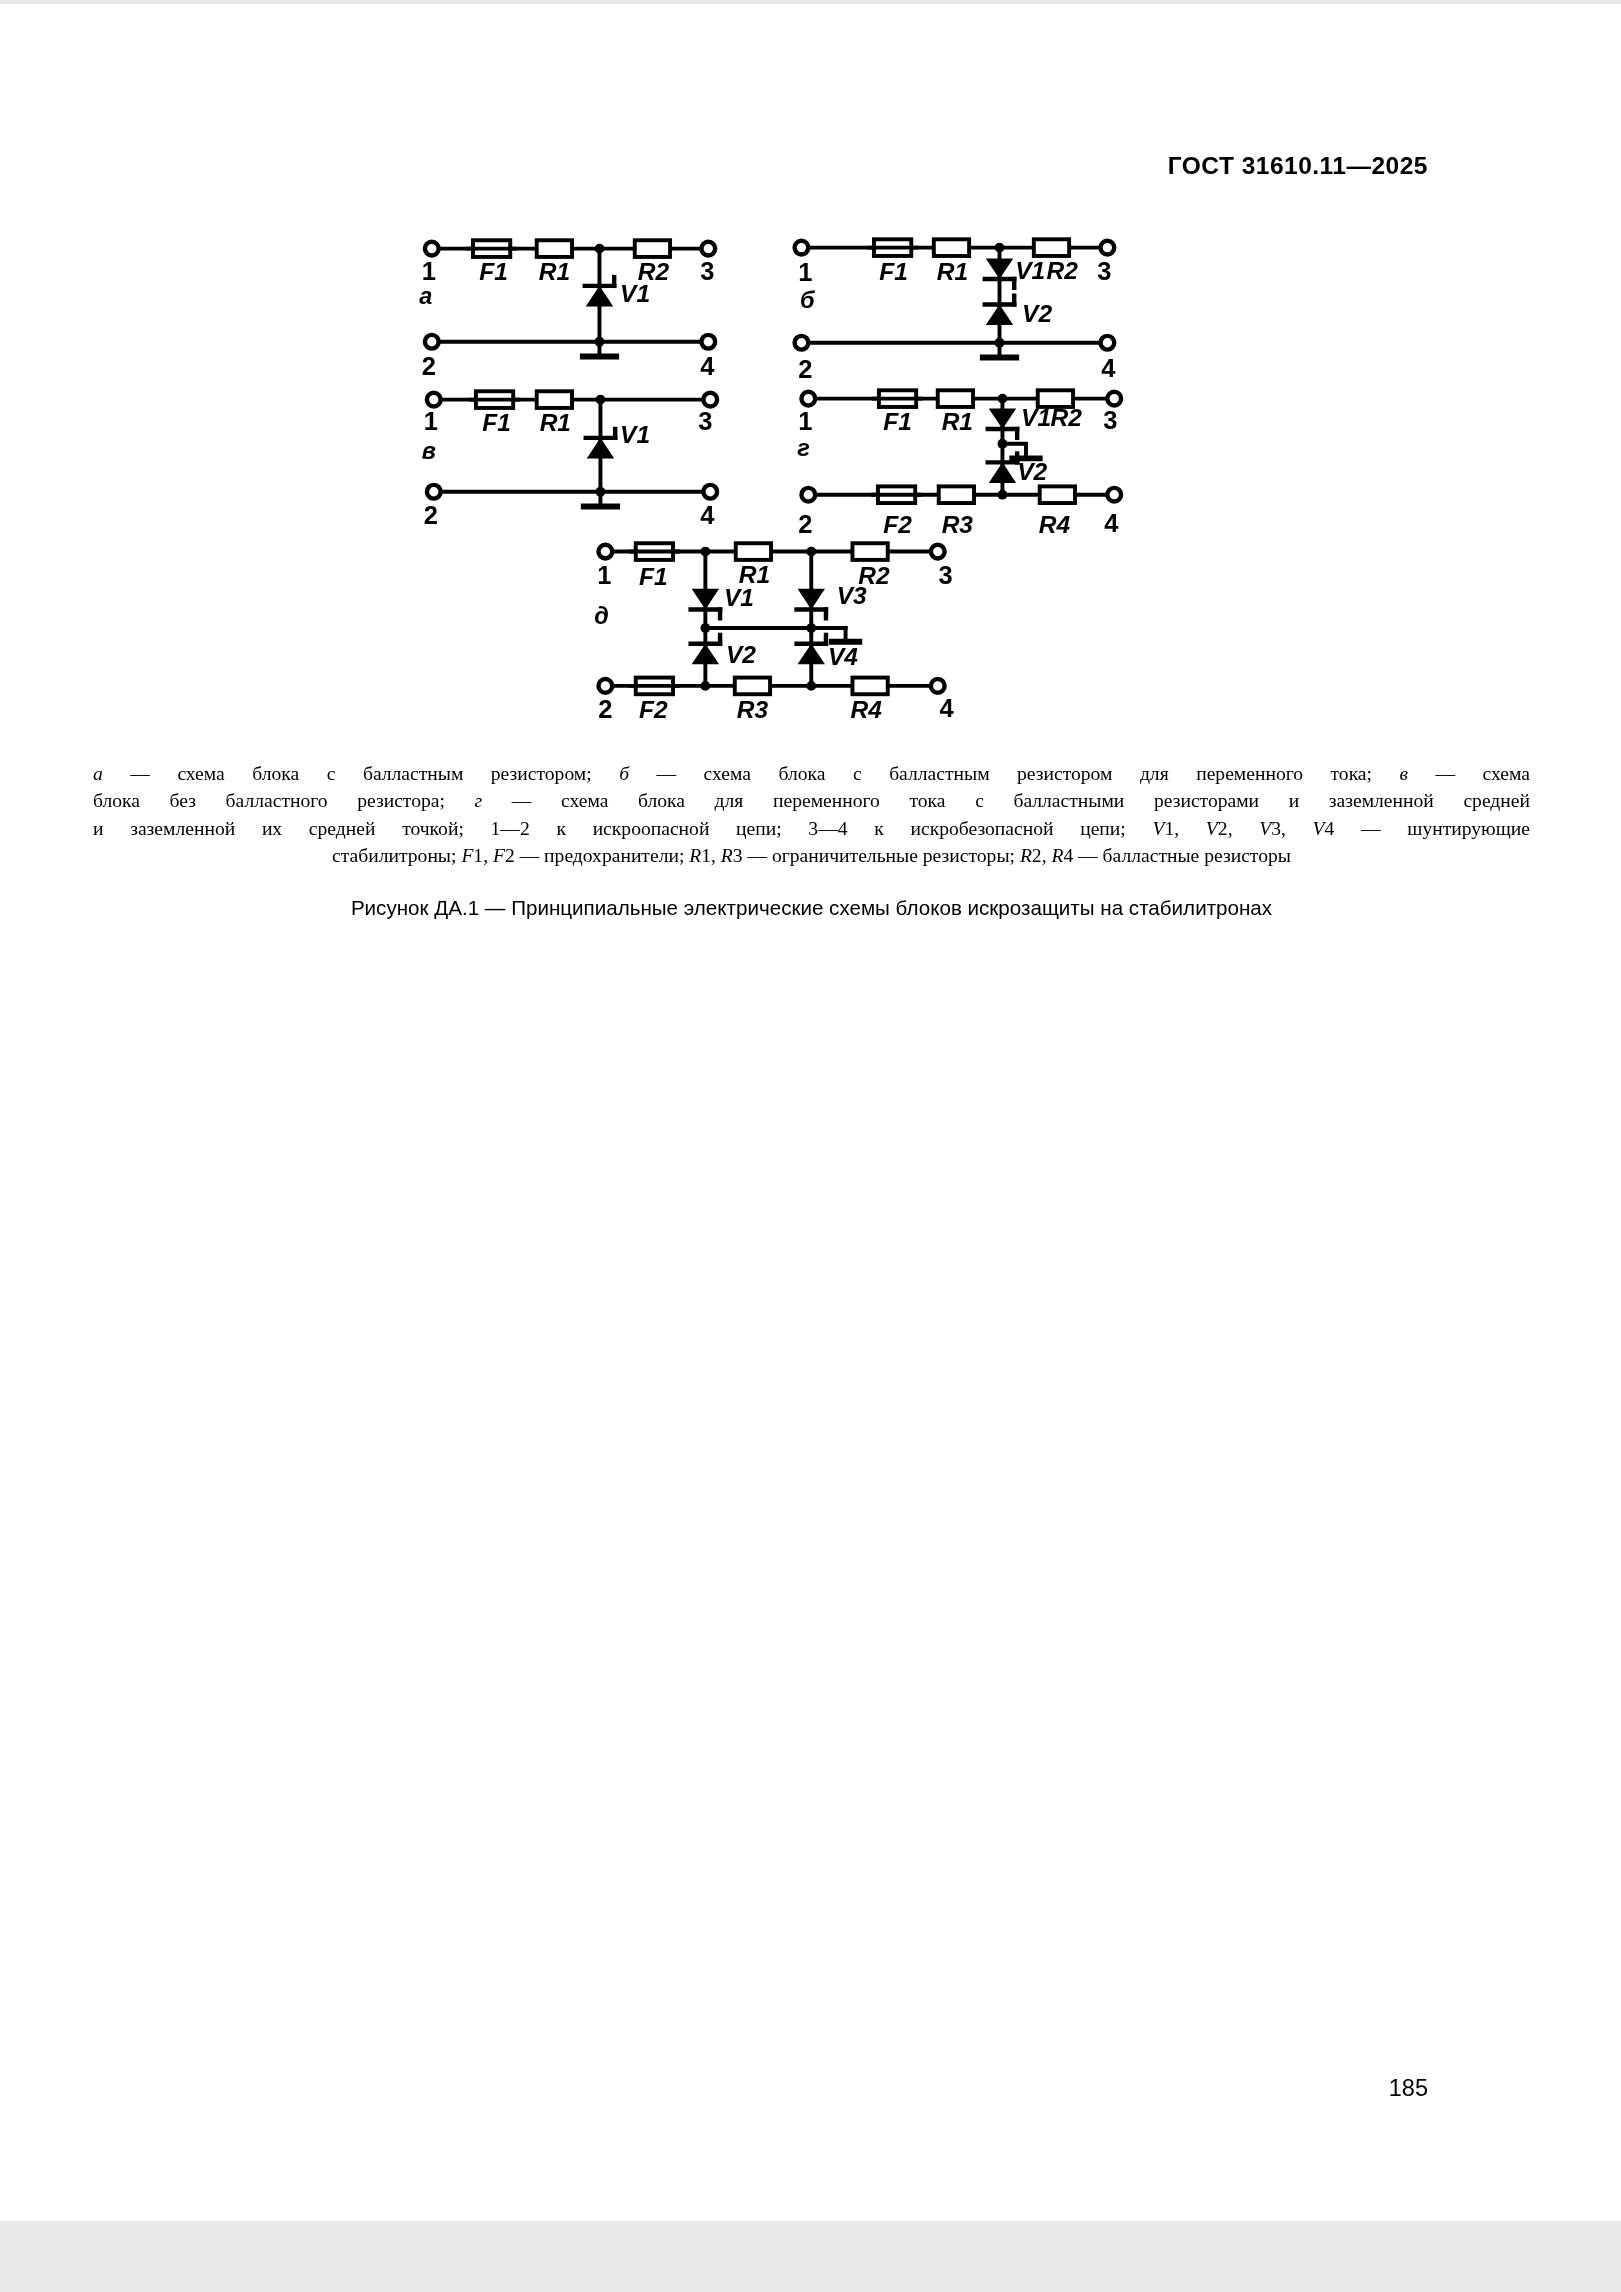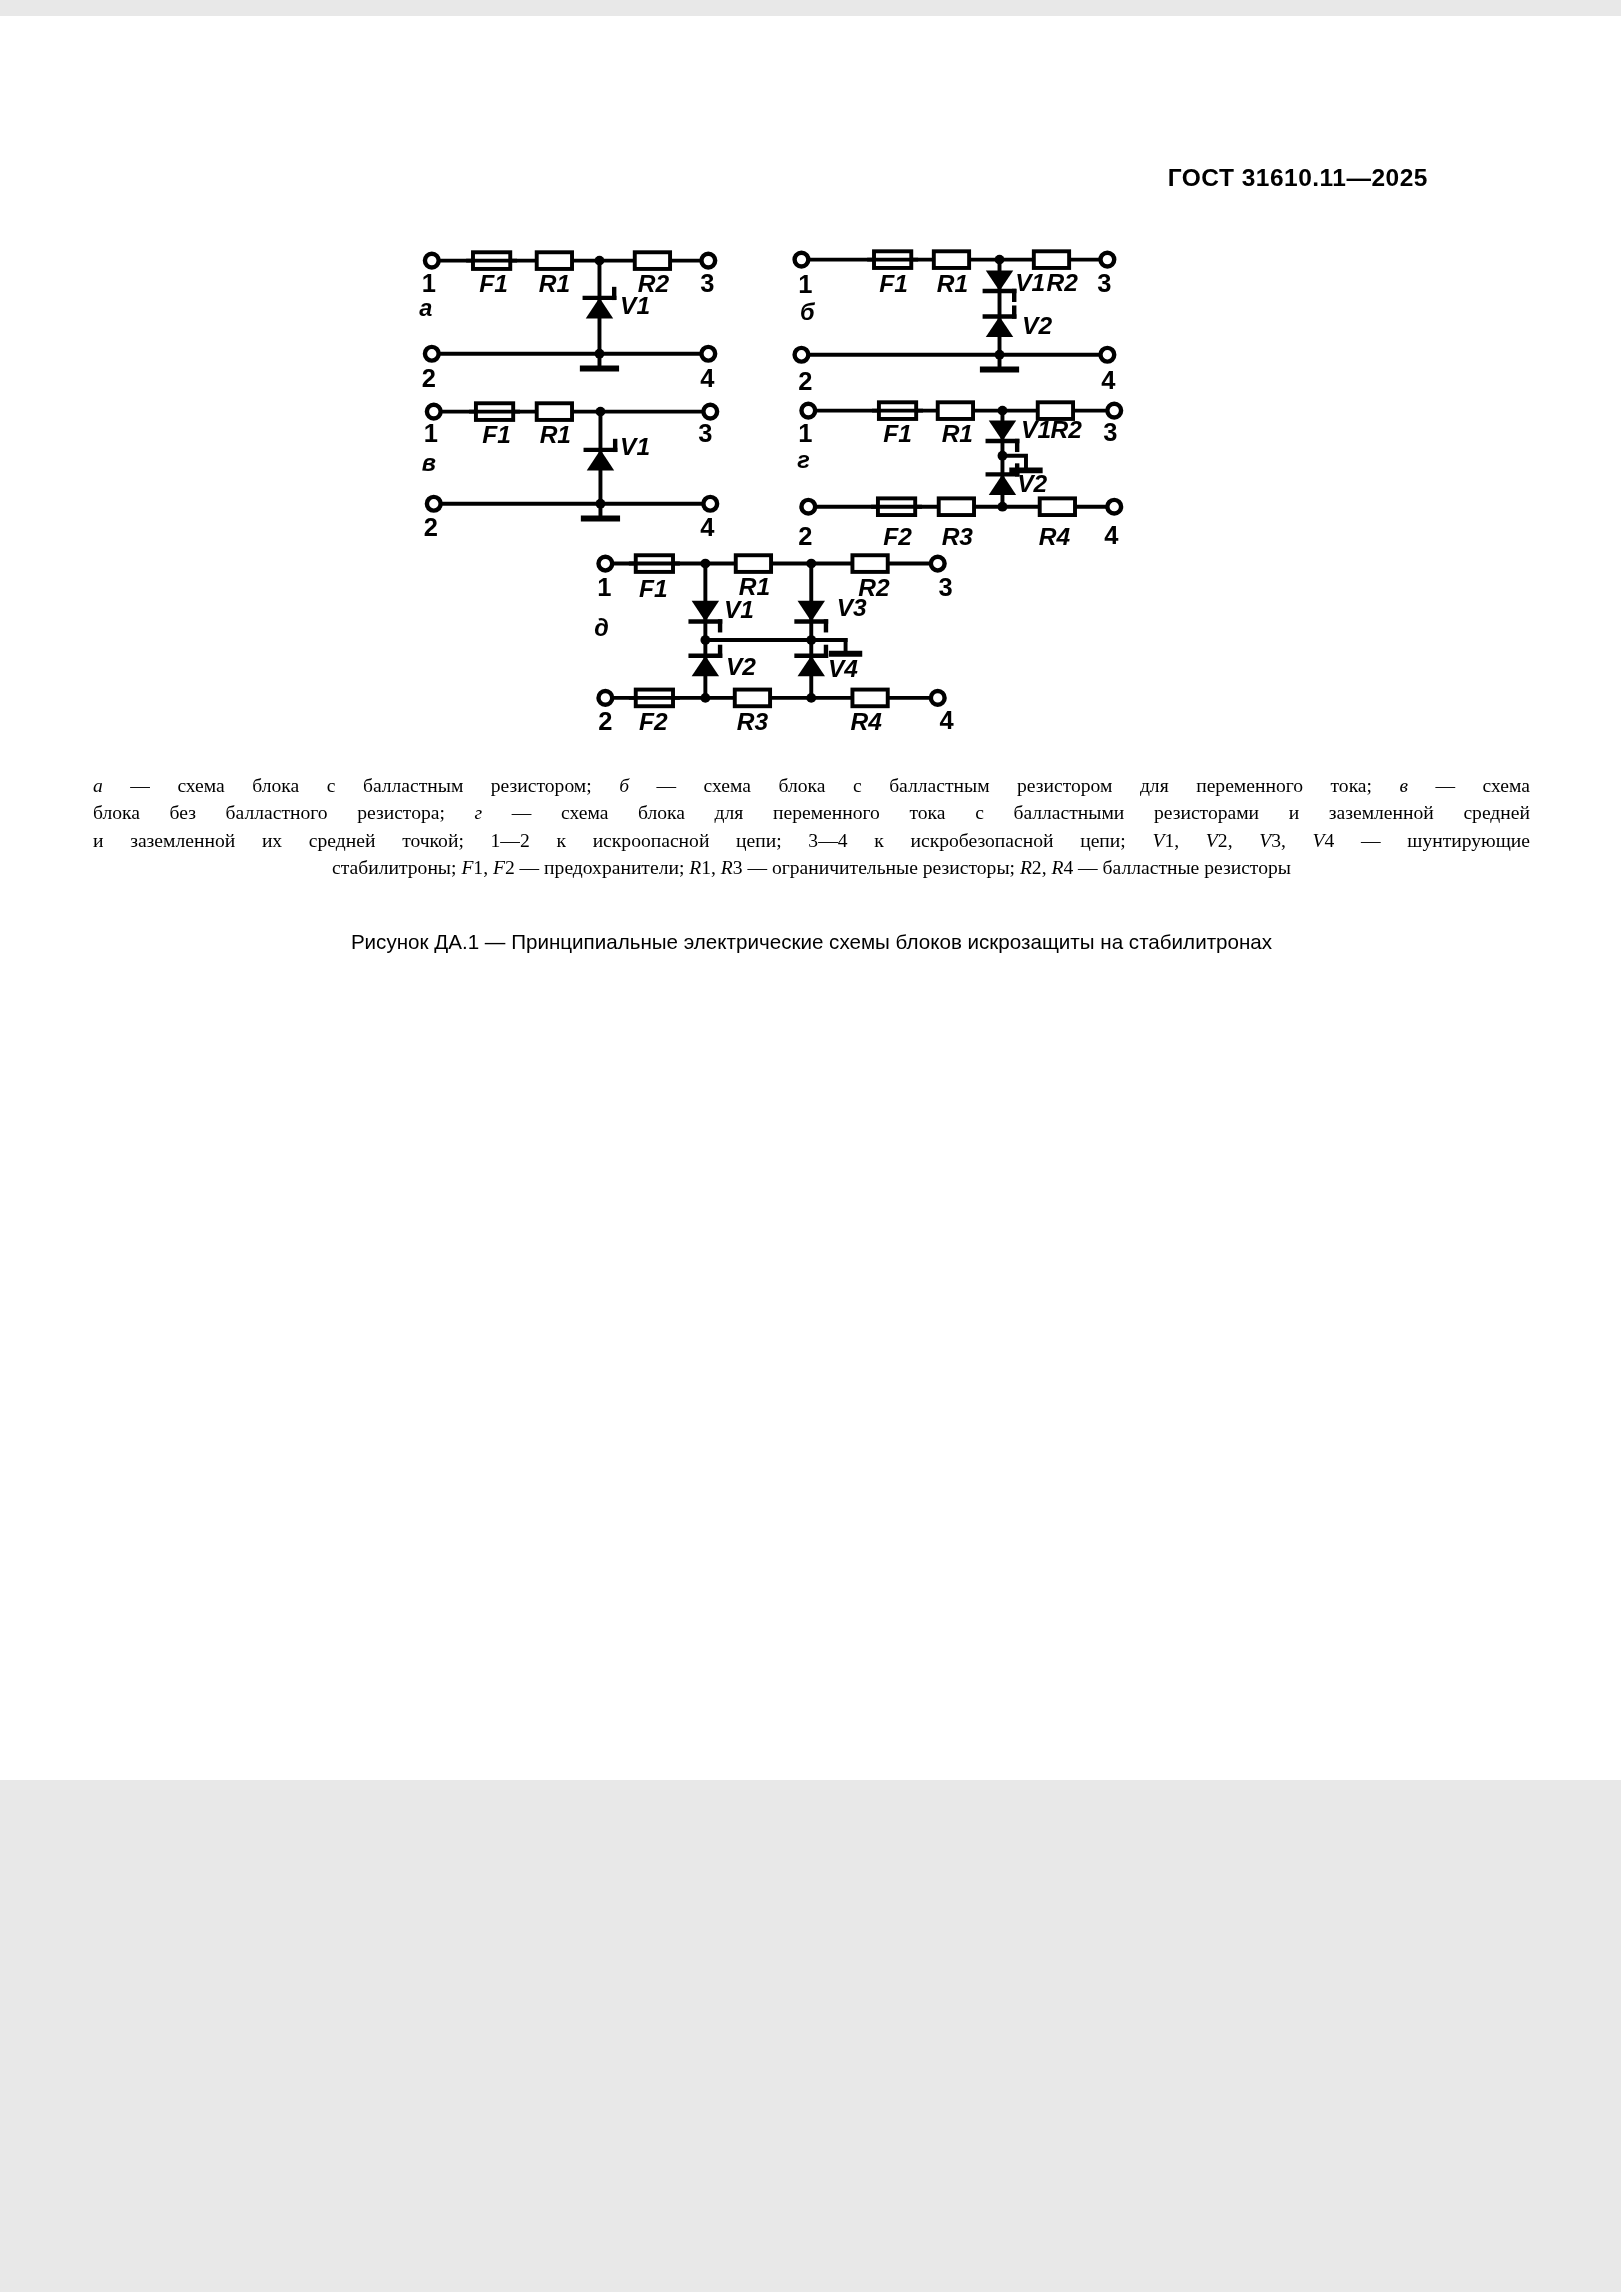--- a/index.html
+++ b/index.html
@@ -1,17 +1,17 @@
 <!DOCTYPE html>
 <html><head>
 <meta charset="utf-8">
 <style>
   html,body { margin:0; padding:0; background:#e8e8e8; }
   .page {
-    position:relative; width:1621px; height:1764px; margin:16px auto;
+    position:relative; width:1621px; height:2217px; margin:4px auto;
     background:#ffffff; color:#000;
     font-family:"Liberation Sans", sans-serif;
     overflow:hidden;
   }
   .gost-header {
     position:absolute; top:148px; right:193px;
     font-size:24.5px; font-weight:700; letter-spacing:0.5px;
     white-space:nowrap;
   }
   .fig {
@@ -30,21 +30,21 @@
   .comp { font:italic 700 25px "Liberation Sans", sans-serif; }
   .dlet { font:italic 700 24px "Liberation Sans", sans-serif; }
   .caption {
     position:absolute; left:93px; top:756px; width:1437px;
     font-size:19.6px; line-height:27.4px;
   }
   .cap-line { text-align:justify; text-align-last:justify;font-family:Liberation Serif, serif; }
   .cap-line.center { text-align:left; text-align-last:center; }
   .it { font-style:italic; }
   .fig-title {
-    position:absolute; left:93px; top:914px; width:1437px;
+    position:absolute; left:93px; top:892px; width:1437px;
     font-size:20.6px; text-align:center; white-space:nowrap;
   }
   .page-number {
     position:absolute; top:2071px; right:193px; font-size:23.5px;
   }
 </style>
 </head>
 <body>
 
 <div class="page">

